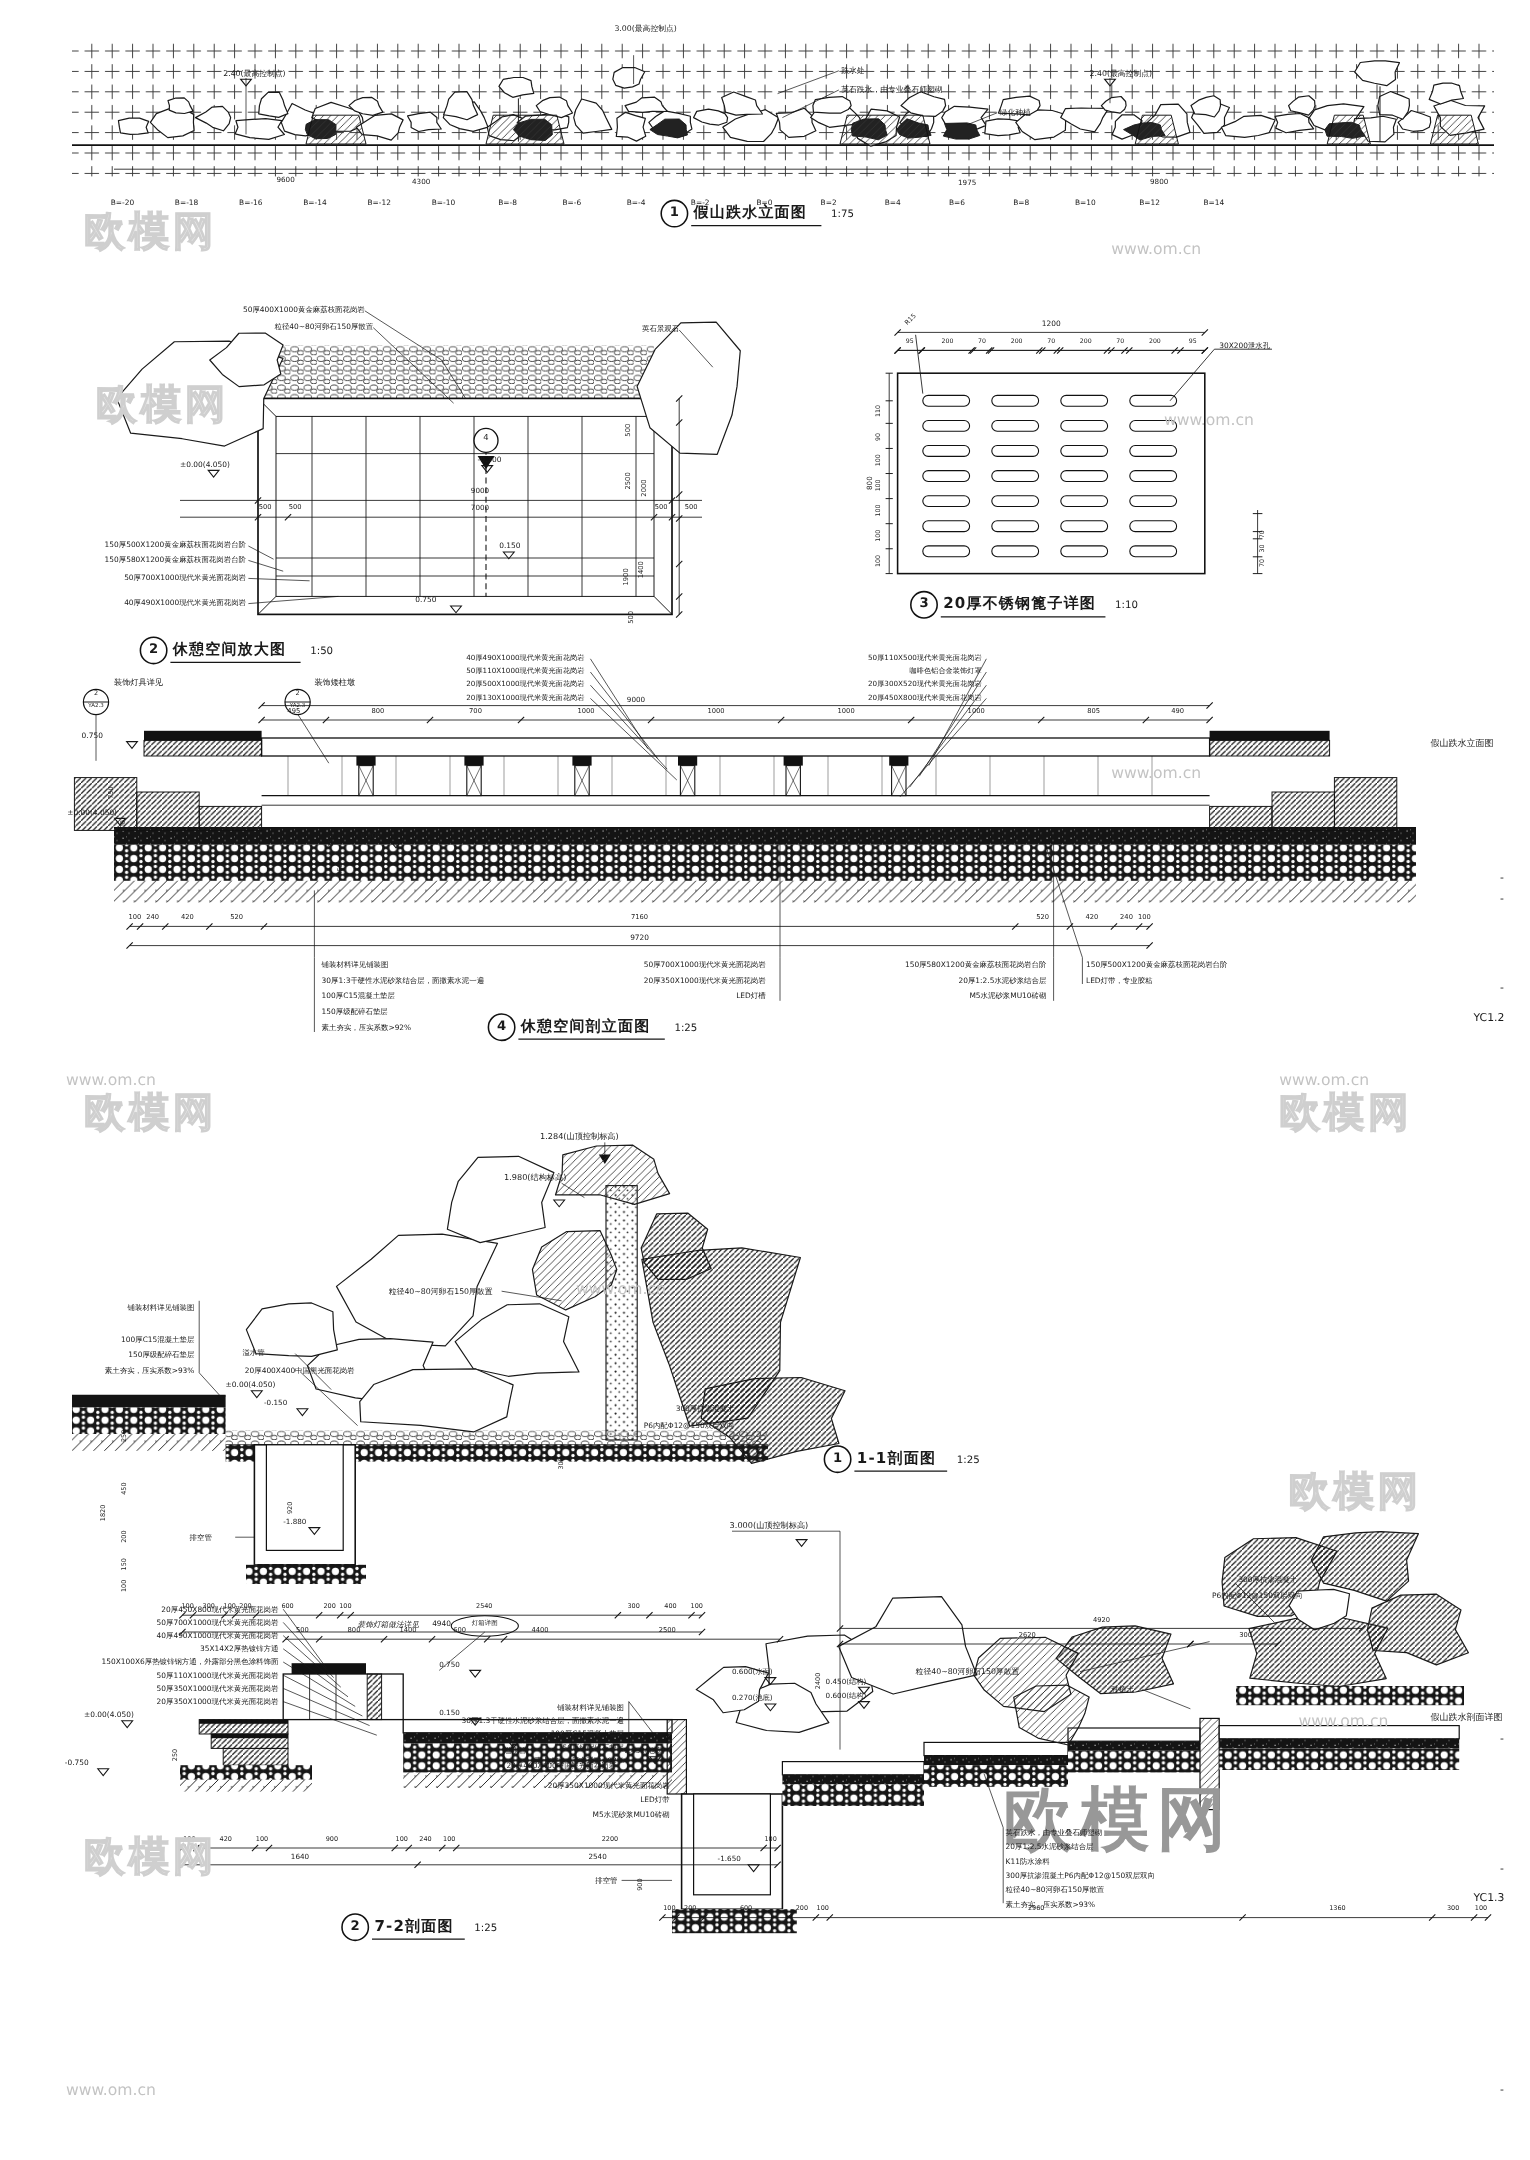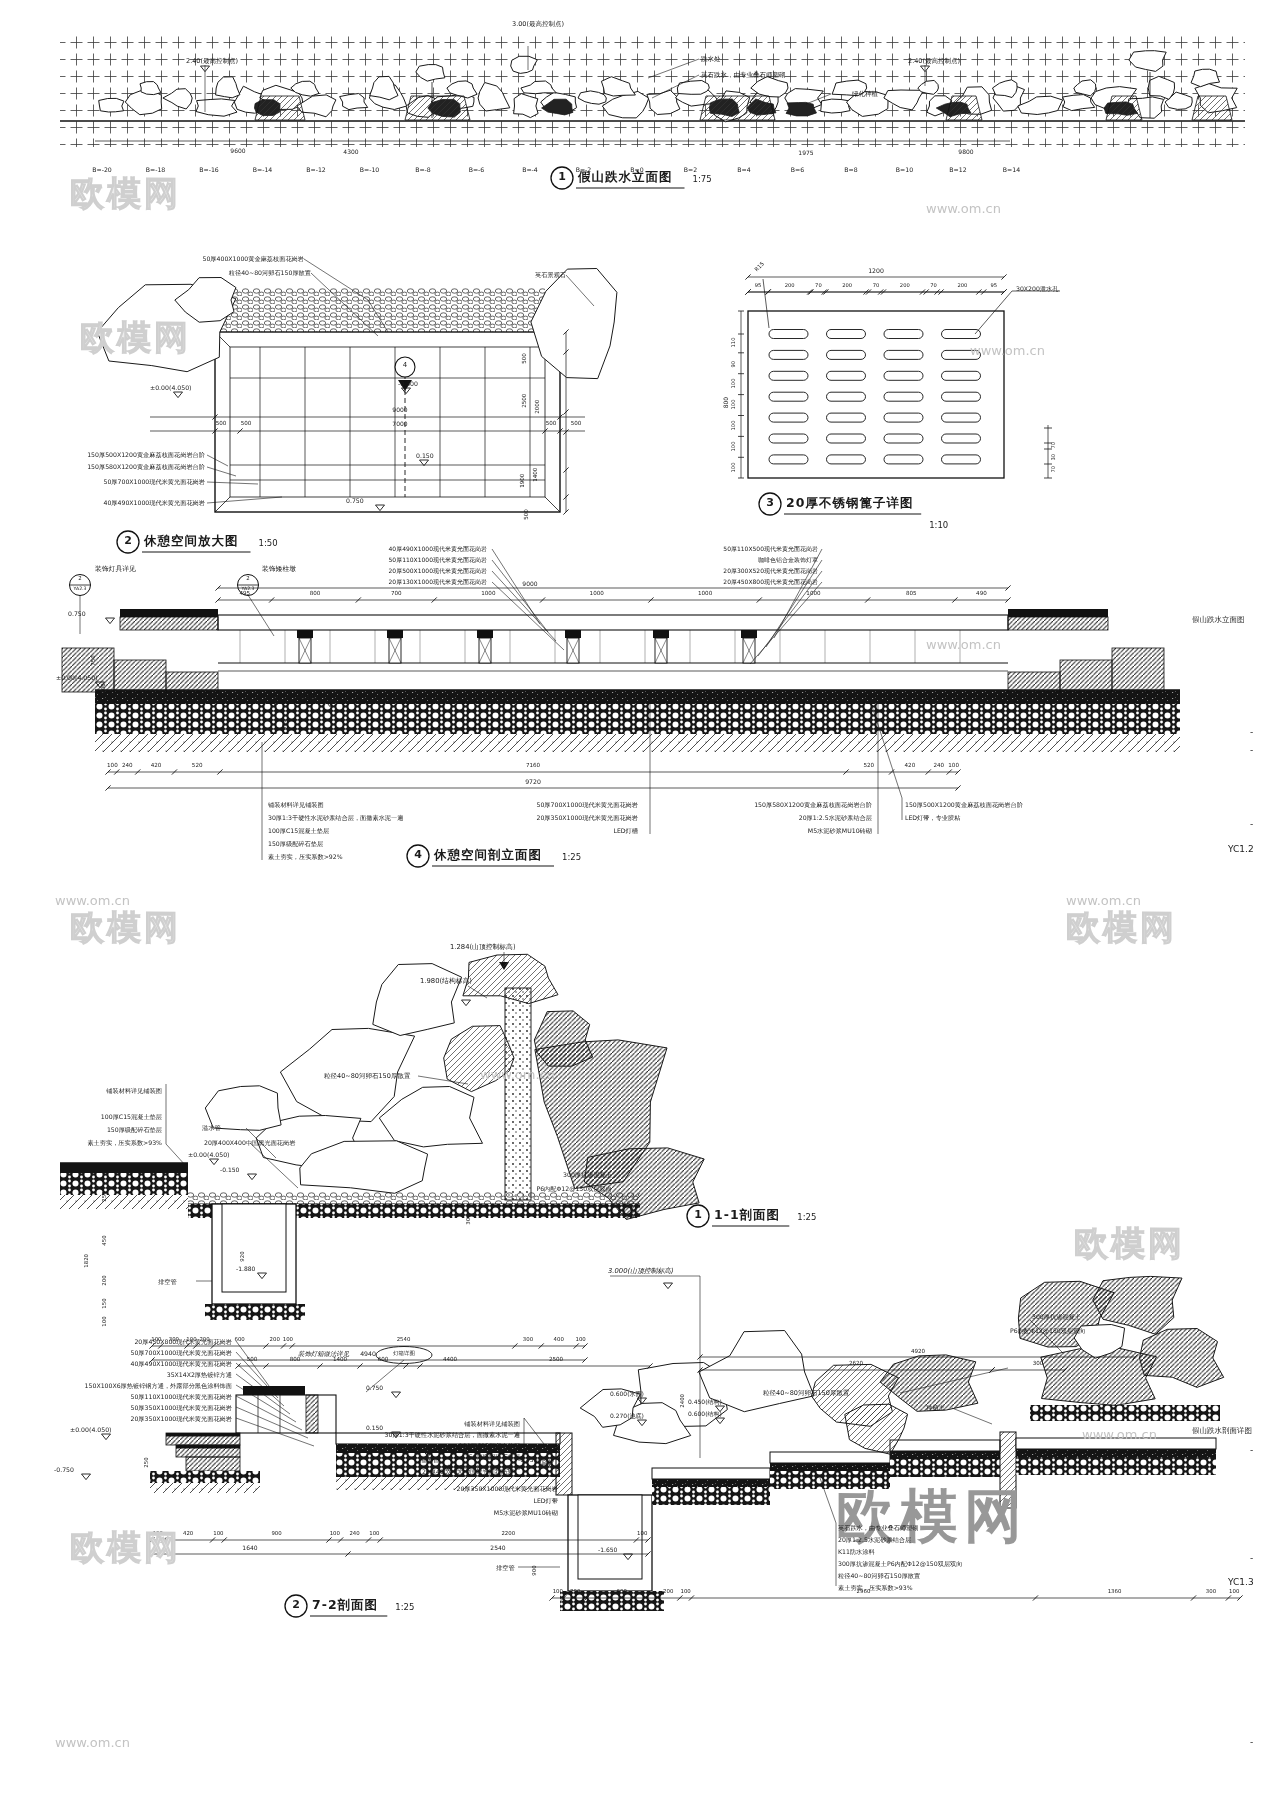--- a/index.html
+++ b/index.html
@@ -660,21 +660,21 @@
     <div class="lbl" style="left: 744px; top: 167px; font-size: 6.2px; transform: translateX(-50%);">B=4</div>
     <div class="lbl" style="left: 797.5px; top: 167px; font-size: 6.2px; transform: translateX(-50%);">B=6</div>
     <div class="lbl" style="left: 851px; top: 167px; font-size: 6.2px; transform: translateX(-50%);">B=8</div>
     <div class="lbl" style="left: 904.5px; top: 167px; font-size: 6.2px; transform: translateX(-50%);">B=10</div>
     <div class="lbl" style="left: 958px; top: 167px; font-size: 6.2px; transform: translateX(-50%);">B=12</div>
     <div class="lbl" style="left: 1011.5px; top: 167px; font-size: 6.2px; transform: translateX(-50%);">B=14</div>
     <div class="lbl" style="left: 186px; top: 58px; font-size: 6.5px;">2.40(最高控制点)</div>
     <div class="lbl" style="left: 512px; top: 21px; font-size: 6.5px;">3.00(最高控制点)</div>
     <div class="lbl" style="left: 701px; top: 56px; font-size: 6.5px;">跌水处</div>
     <div class="lbl" style="left: 701px; top: 72px; font-size: 6.5px;">英石跌水，由专业叠石师塑砌</div>
-    <div class="lbl" style="left: 852px; top: 91px; font-size: 6.5px;">绿化种植</div>
+    <div class="lbl" style="left: 833px; top: 91px; font-size: 6.5px;">绿化种植</div>
     <div class="lbl" style="left: 908px; top: 58px; font-size: 6.5px;">2.40(最高控制点)</div>
     <div class="lbl" style="left: 238px; top: 148px; font-size: 6px; transform: translateX(-50%);">9600</div>
     <div class="lbl" style="left: 351px; top: 149px; font-size: 6px; transform: translateX(-50%);">4300</div>
     <div class="lbl" style="left: 806px; top: 150px; font-size: 6px; transform: translateX(-50%);">1975</div>
     <div class="lbl" style="left: 966px; top: 149px; font-size: 6px; transform: translateX(-50%);">9800</div>
     <div class="lbl" style="left: 304px; top: 256px; font-size: 6.2px; transform: translateX(-100%);">50厚400X1000黄金麻荔枝面花岗岩</div>
     <div class="lbl" style="left: 311px; top: 270px; font-size: 6.2px; transform: translateX(-100%);">粒径40~80河卵石150厚散置</div>
     <div class="lbl" style="left: 566px; top: 272px; font-size: 6.2px; transform: translateX(-100%);">英石景观石</div>
     <div class="lbl" style="left: 205px; top: 452px; font-size: 6.2px; transform: translateX(-100%);">150厚500X1200黄金麻荔枝面花岗岩台阶</div>
     <div class="lbl" style="left: 205px; top: 464px; font-size: 6.2px; transform: translateX(-100%);">150厚580X1200黄金麻荔枝面花岗岩台阶</div>
@@ -740,21 +740,21 @@
     <div class="lbl" style="left: 905px; top: 815px; font-size: 6.2px;">LED灯带，专业胶粘</div>
     <div class="lbl" style="left: 68px; top: 611px; font-size: 6.2px;">0.750</div>
     <div class="lbl" style="left: 56px; top: 675px; font-size: 6.2px;">±0.00(4.050)</div>
     <div class="lbl" style="left: 298px; top: 694px; font-size: 6px;">-0.300</div>
     <div class="lbl" style="left: 97px; top: 660px; font-size: 5.4px; transform: rotate(-90deg); transform-origin: 0px 100%;">750</div>
     <div class="lbl" style="left: 107px; top: 688px; font-size: 5.4px; transform: rotate(-90deg); transform-origin: 0px 100%;">300</div>
     <div class="lbl" style="left: 288px; top: 724px; font-size: 5.4px; transform: rotate(-90deg); transform-origin: 0px 100%;">450</div>
     <div class="lbl" style="left: 280px; top: 700px; font-size: 5.4px; transform: rotate(-90deg); transform-origin: 0px 100%;">150</div>
     <div class="lbl" style="left: 450px; top: 944px; font-size: 6.8px;">1.284(山顶控制标高)</div>
     <div class="lbl" style="left: 420px; top: 978px; font-size: 6.8px;">1.980(结构标高)</div>
-    <div class="lbl" style="left: 608px; top: 1268px; font-size: 6.8px; font-style: italic;">3.000(山顶控制标高)</div>
+    <div class="lbl" style="left: 608px; top: 1268px; font-size: 6.8px;">3.000(山顶控制标高)</div>
     <div class="lbl" style="left: 324px; top: 1073px; font-size: 6.5px;">粒径40~80河卵石150厚散置</div>
     <div class="lbl" style="left: 162px; top: 1088px; font-size: 6.2px; transform: translateX(-100%);">铺装材料详见铺装图</div>
     <div class="lbl" style="left: 162px; top: 1114px; font-size: 6.2px; transform: translateX(-100%);">100厚C15混凝土垫层</div>
     <div class="lbl" style="left: 162px; top: 1127px; font-size: 6.2px; transform: translateX(-100%);">150厚级配碎石垫层</div>
     <div class="lbl" style="left: 162px; top: 1140px; font-size: 6.2px; transform: translateX(-100%);">素土夯实，压实系数&gt;93%</div>
     <div class="lbl" style="left: 202px; top: 1125px; font-size: 6.2px;">溢水管</div>
     <div class="lbl" style="left: 204px; top: 1140px; font-size: 6.2px;">20厚400X400中国黑光面花岗岩</div>
     <div class="lbl" style="left: 188px; top: 1152px; font-size: 6.2px;">±0.00(4.050)</div>
     <div class="lbl" style="left: 220px; top: 1167px; font-size: 6px;">-0.150</div>
     <div class="lbl" style="left: 236px; top: 1266px; font-size: 6px;">-1.880</div>
@@ -824,21 +824,21 @@
     <div class="lbl" style="left: 538px; top: 1570px; font-size: 5.4px; transform: rotate(-90deg); transform-origin: 0px 100%;">900</div>
     <div class="lbl" style="left: 150px; top: 1462px; font-size: 5.4px; transform: rotate(-90deg); transform-origin: 0px 100%;">250</div>
     <div class="lbl" style="left: 562px; top: 171px; font-size: 11px; font-weight: 700; transform: translateX(-50%);">1</div>
     <div class="lbl tt" style="left: 578px; top: 170px; font-size: 12.5px;">假山跌水立面图</div>
     <div class="lbl" style="left: 692.5px; top: 175px; font-size: 8.5px;">1:75</div>
     <div class="lbl" style="left: 128px; top: 535px; font-size: 11px; font-weight: 700; transform: translateX(-50%);">2</div>
     <div class="lbl tt" style="left: 144px; top: 534px; font-size: 12.5px;">休憩空间放大图</div>
     <div class="lbl" style="left: 258.5px; top: 539px; font-size: 8.5px;">1:50</div>
     <div class="lbl" style="left: 770px; top: 497px; font-size: 11px; font-weight: 700; transform: translateX(-50%);">3</div>
     <div class="lbl tt" style="left: 786px; top: 496px; font-size: 12.5px;">20厚不锈钢篦子详图</div>
-    <div class="lbl" style="left: 929.2px; top: 501px; font-size: 8.5px; margin-top: 20px;">1:10</div>
+    <div class="lbl" style="left: 929.2px; top: 501px; font-size: 8.5px;">1:10</div>
     <div class="lbl" style="left: 418px; top: 849px; font-size: 11px; font-weight: 700; transform: translateX(-50%);">4</div>
     <div class="lbl tt" style="left: 434px; top: 848px; font-size: 12.5px;">休憩空间剖立面图</div>
     <div class="lbl" style="left: 562px; top: 853px; font-size: 8.5px;">1:25</div>
     <div class="lbl" style="left: 698px; top: 1209px; font-size: 11px; font-weight: 700; transform: translateX(-50%);">1</div>
     <div class="lbl tt" style="left: 714px; top: 1208px; font-size: 12.5px;">1-1剖面图</div>
     <div class="lbl" style="left: 797.3px; top: 1213px; font-size: 8.5px;">1:25</div>
     <div class="lbl" style="left: 296px; top: 1599px; font-size: 11px; font-weight: 700; transform: translateX(-50%);">2</div>
     <div class="lbl tt" style="left: 312px; top: 1598px; font-size: 12.5px;">7-2剖面图</div>
     <div class="lbl" style="left: 395.3px; top: 1603px; font-size: 8.5px;">1:25</div>
   </div>

